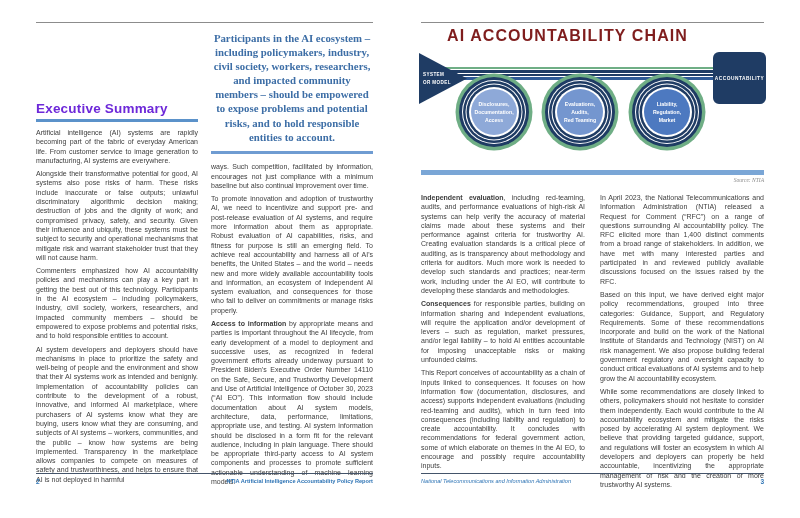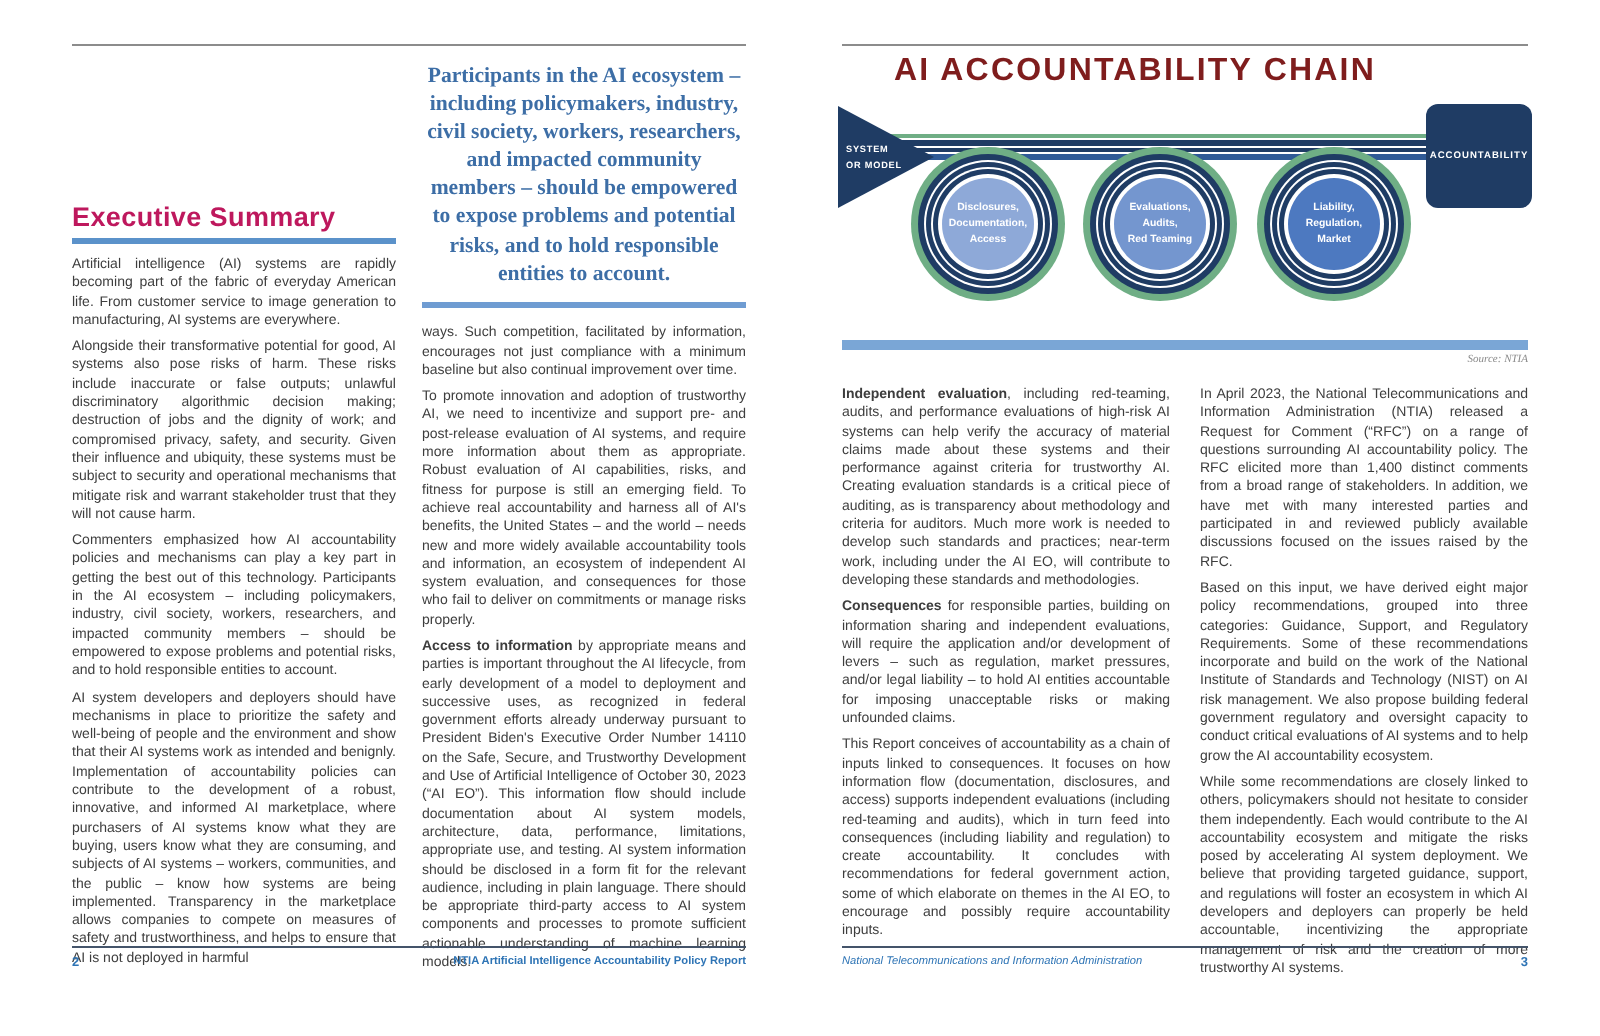--- a/index.html
+++ b/index.html
@@ -14,21 +14,21 @@
   .page-left .top-rule { left:36px; width:337px; }
   .page-right .top-rule { left:21px; width:343px; }
 
   
   .col { position:absolute; }
   .col-l1 { left:36px; top:101px; width:162px; }
   .col-l2 { left:211px; top:31px; width:162px; }
   .col-r1 { left:21px;  top:193px; width:164px; }
   .col-r2 { left:200px; top:193px; width:164px; }
 
-  h1.exec { font-size:13.5px; font-weight:bold; color:#be185d; letter-spacing:0.2px; }
+  h1.exec { font-size:13.5px; font-weight:bold; color:#6d28d9; letter-spacing:0.2px; }
   .heading-bar { margin-top:3px; height:3px; background:#5b92ca; width:100%; }
   .col-l1 p:first-of-type { margin-top:6px; }
 
   p.body { font-size:7px; line-height:9.3px; color:#3d3d3d; text-align:justify;
            margin-bottom:4px; }
   p.body b.lead { color:#3d3d3d; }
 
   .pullquote { font-family:"Liberation Serif", serif; font-weight:bold;
                font-size:10.8px; line-height:14.1px; color:#3d6ea6;text-align:center; }
   .quote-bar { margin-top:7px; height:3.5px; background:#6f9cd2; width:100%; }

